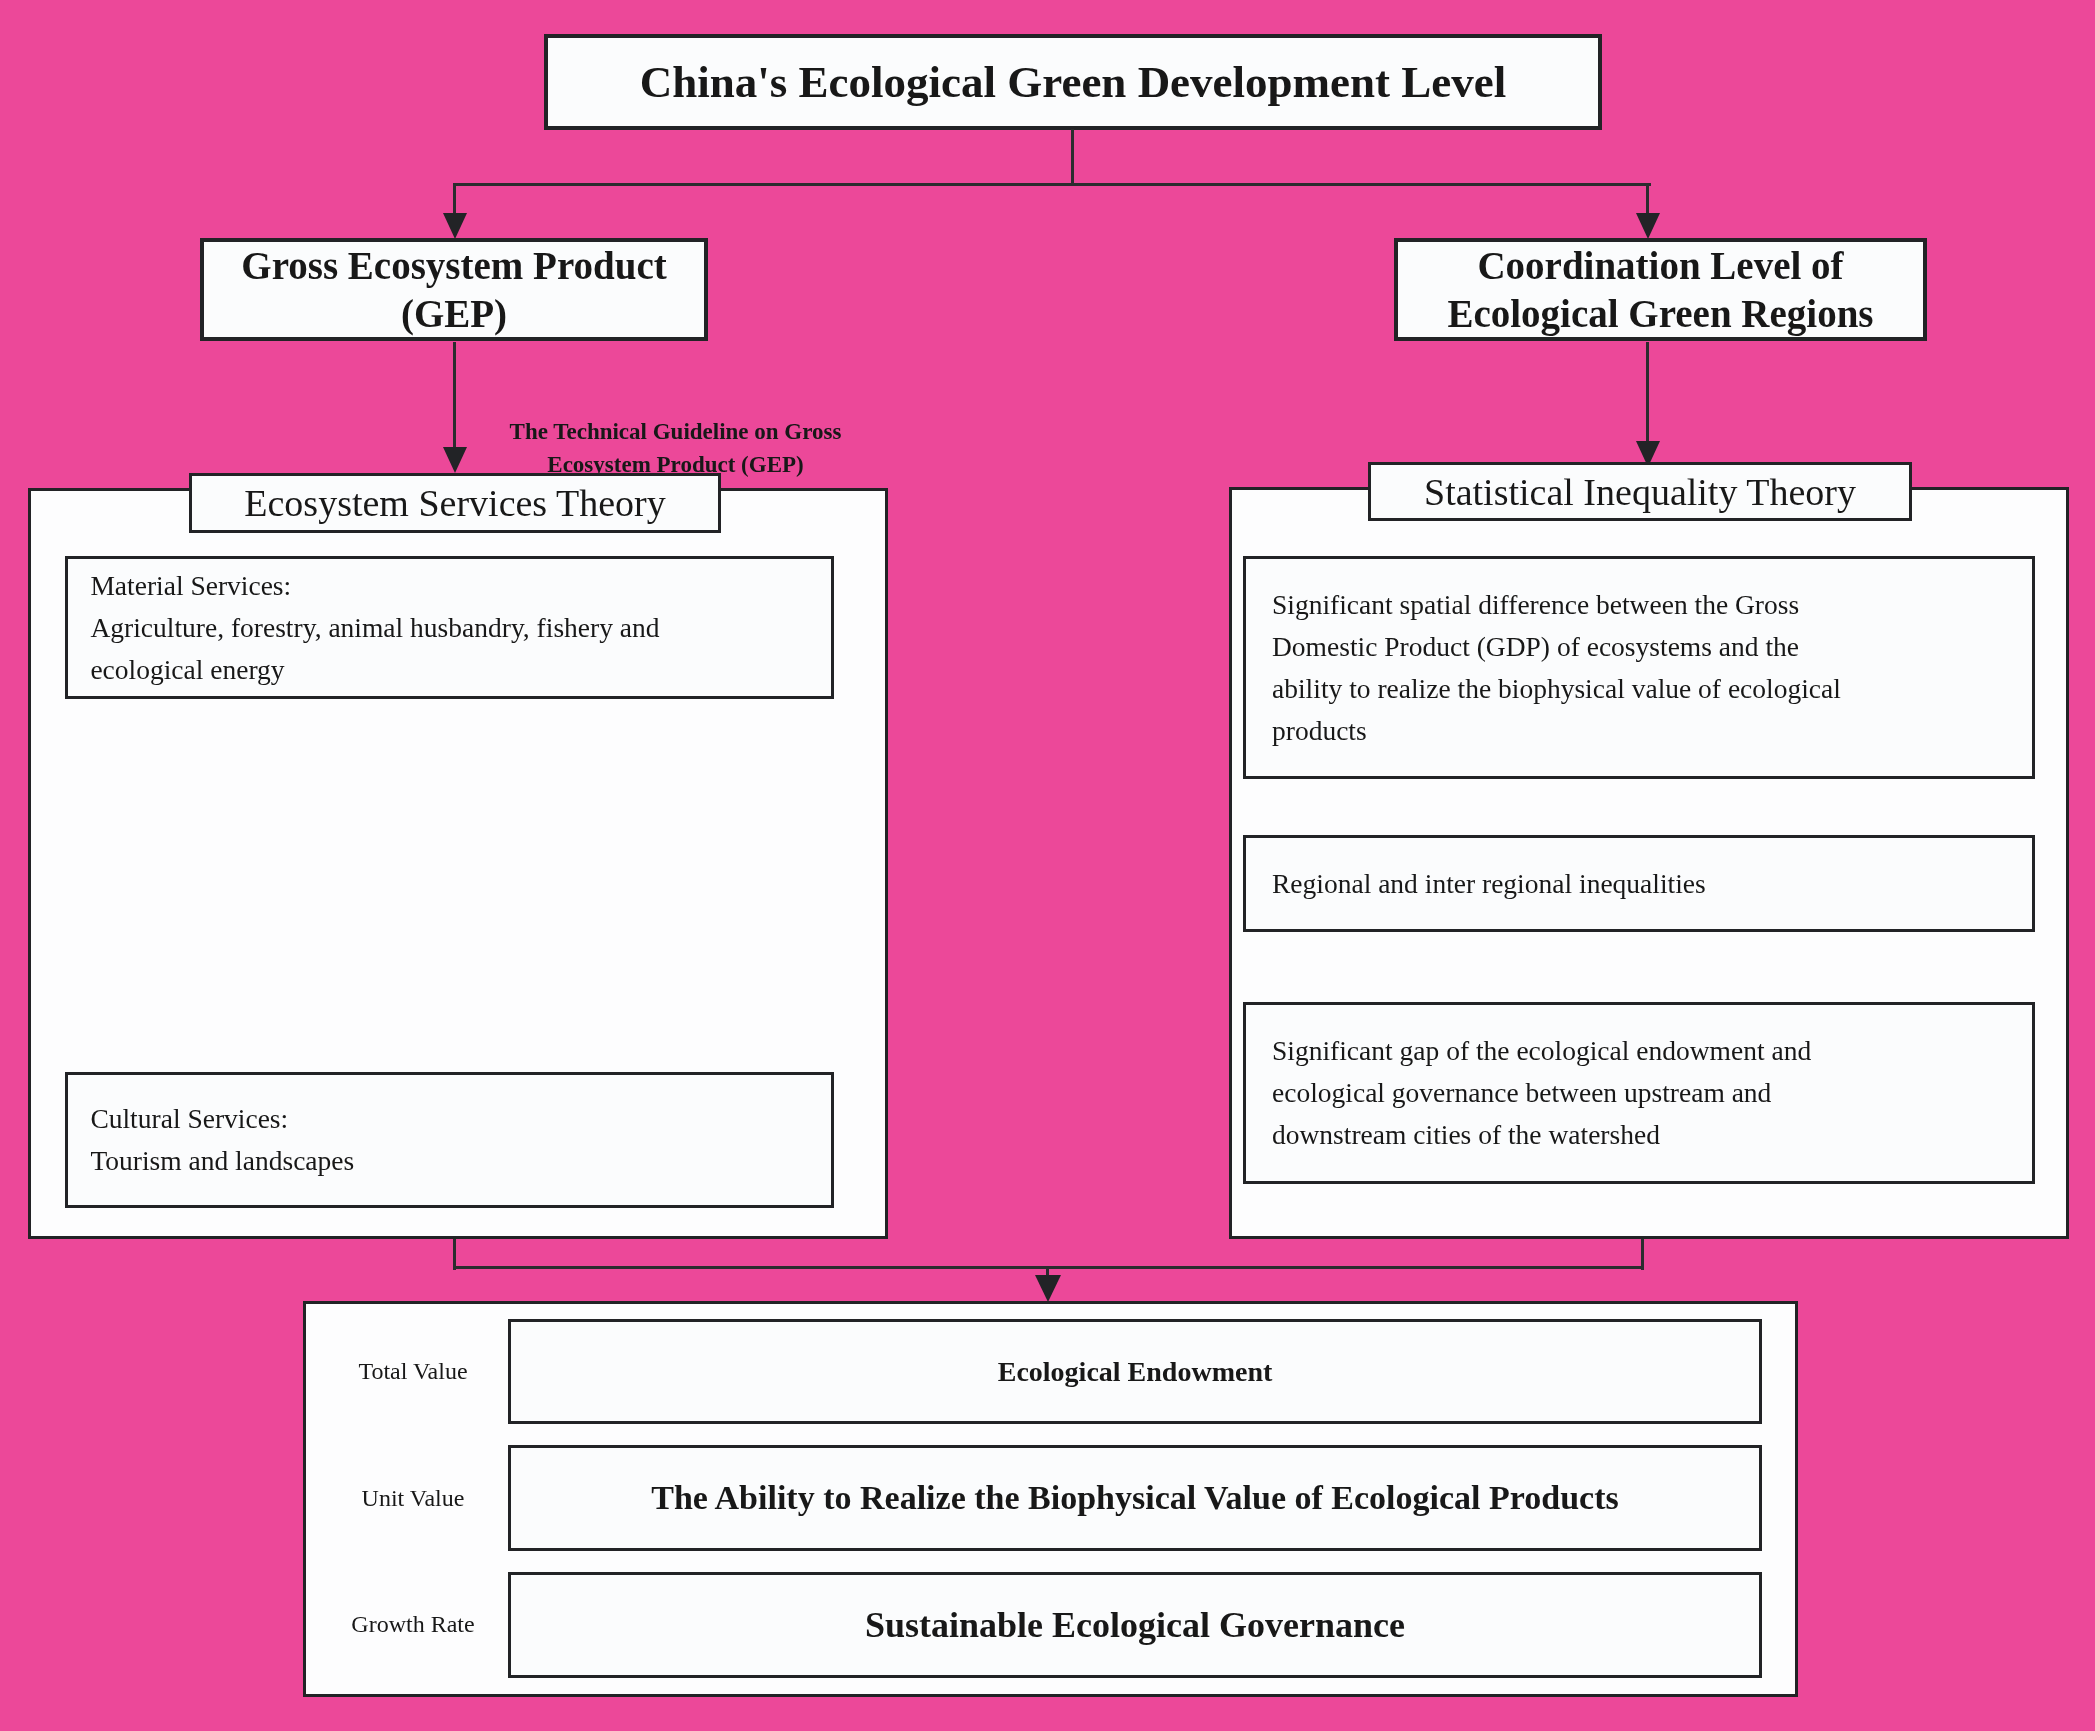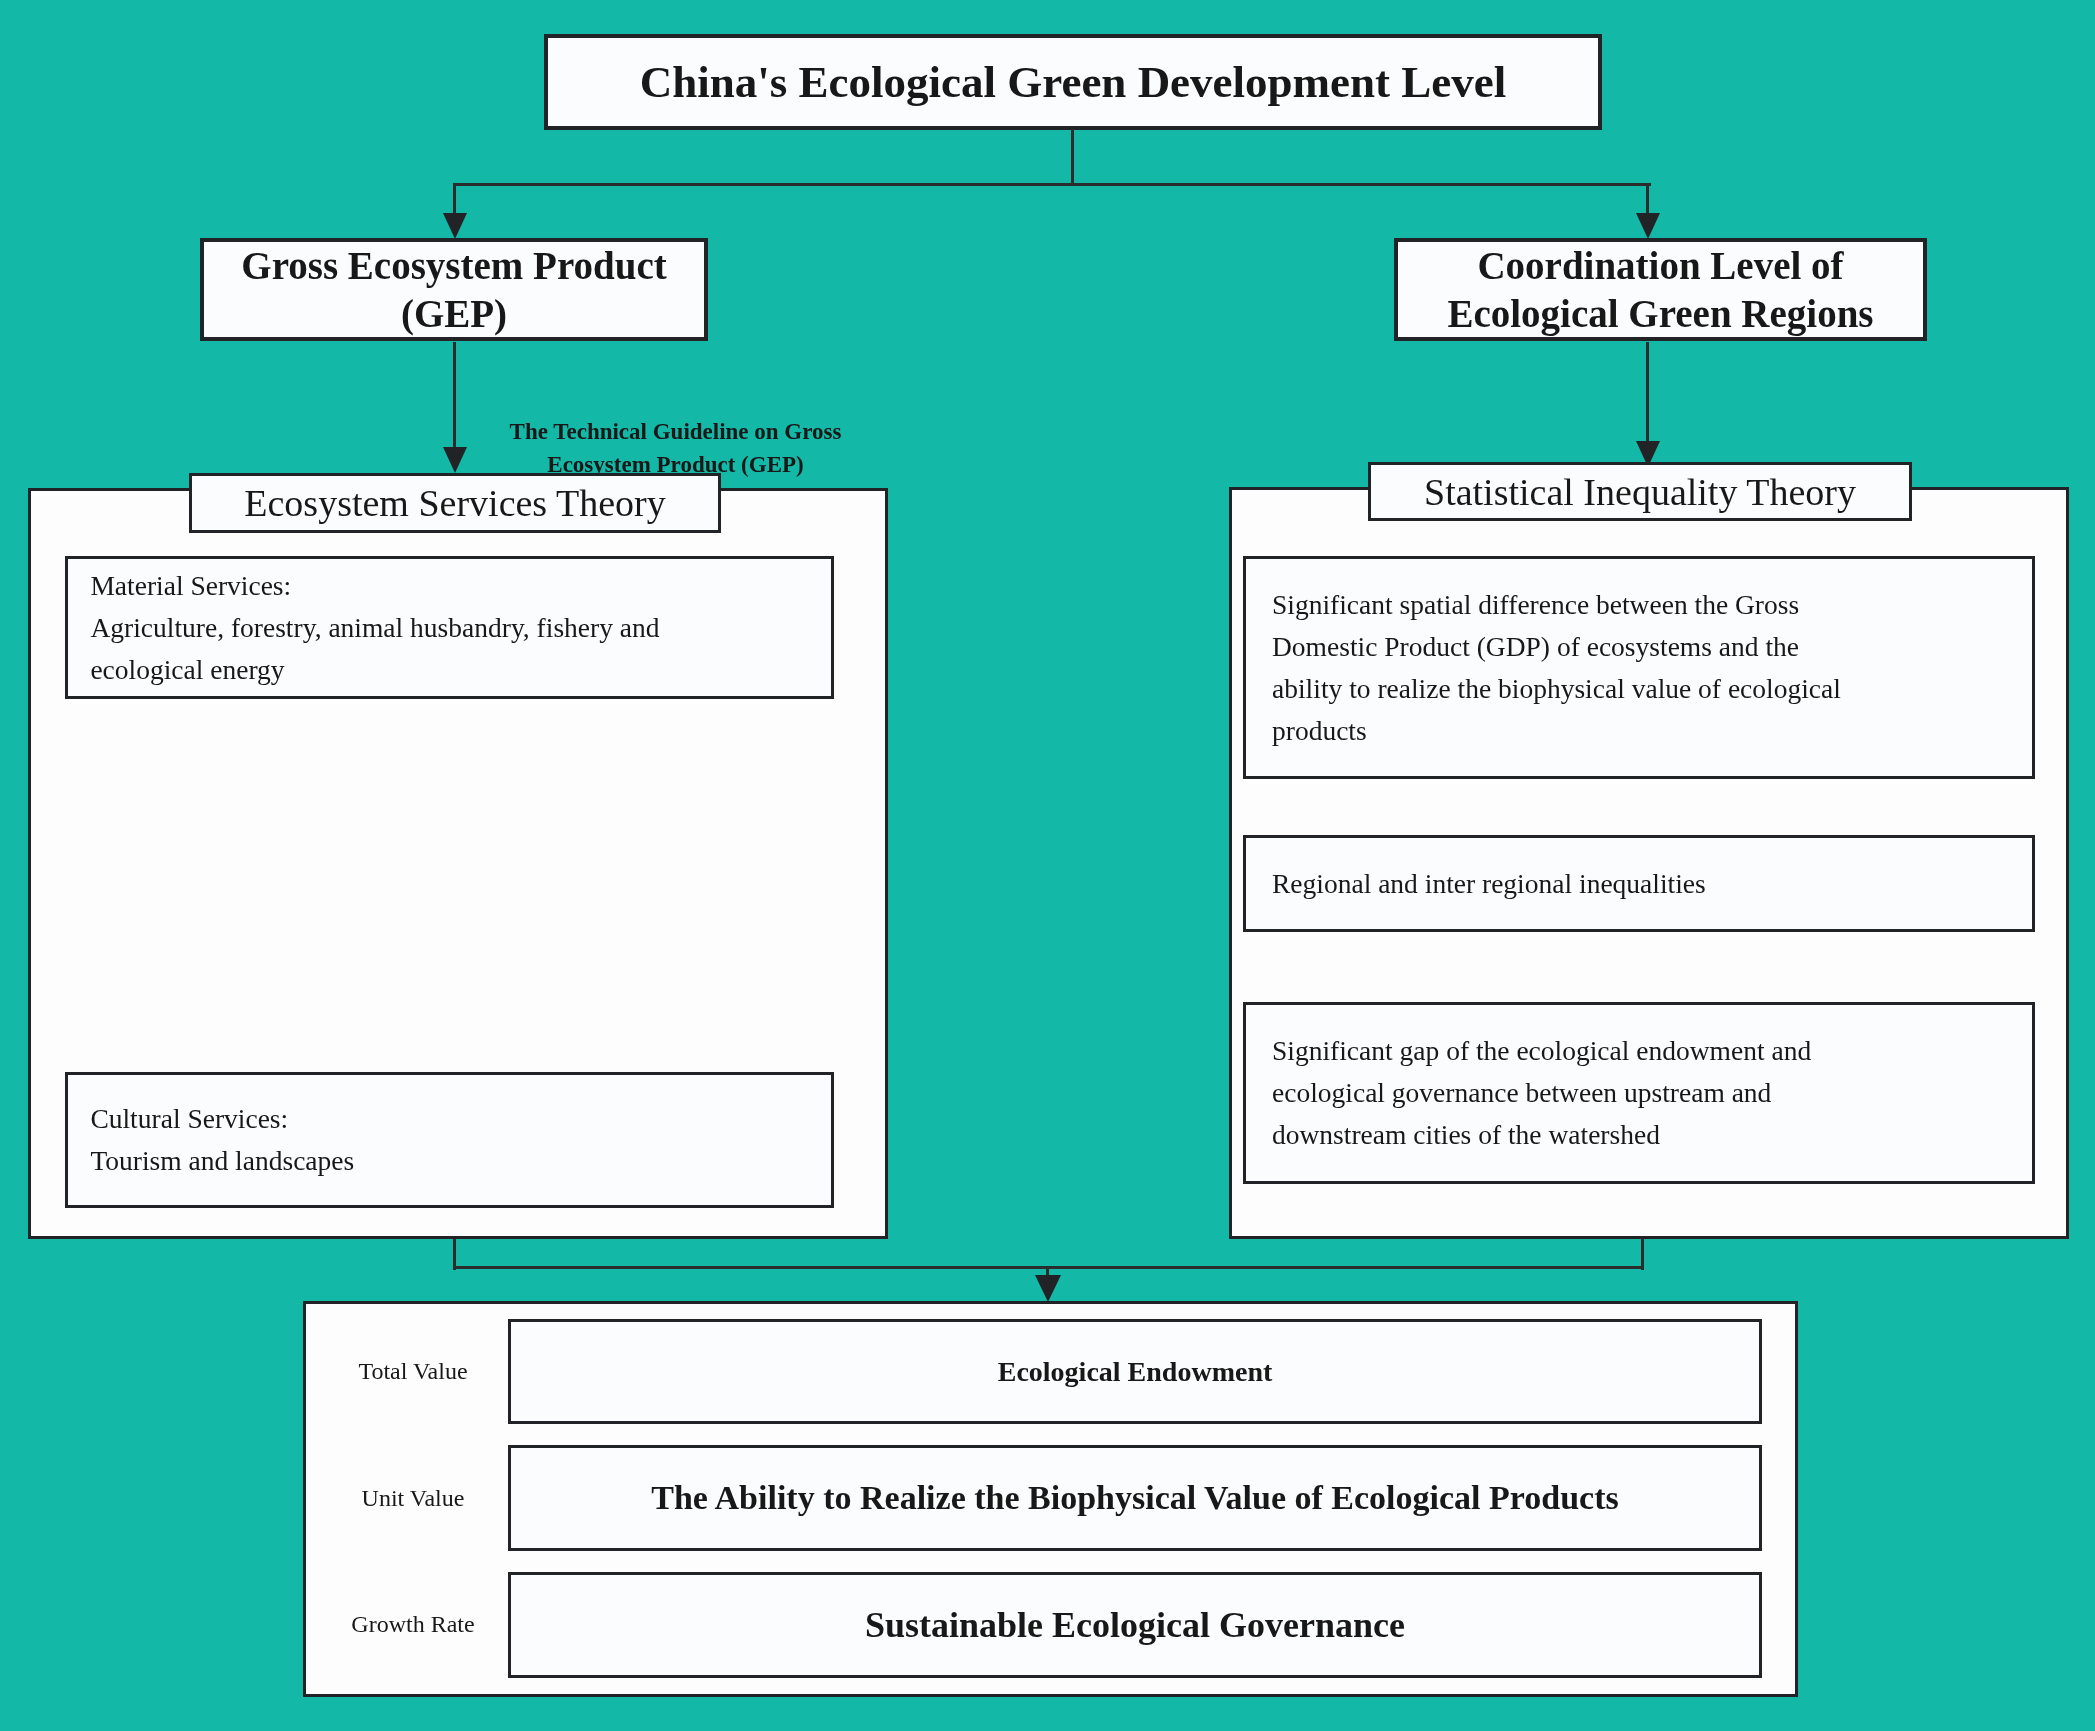--- a/index.html
+++ b/index.html
@@ -1,19 +1,19 @@
 <!DOCTYPE html>
 <html style="font-size:13.8px"><head>
 <meta charset="utf-8">
 <style>
   html,body{margin:0;padding:0;background:#ffffff;}
   #canvas{
     position:relative;
     width:2096px;height:1731px;
-    background:#14b8a6;
+    background:#ec4899;
     font-family:"Liberation Serif","DejaVu Serif",serif;
     color:#181818;
     overflow:hidden;
   }
   .box{
     position:absolute;
     box-sizing:border-box;
     background:#fbfcfd;
     border:3.4px solid #222326;
   }

